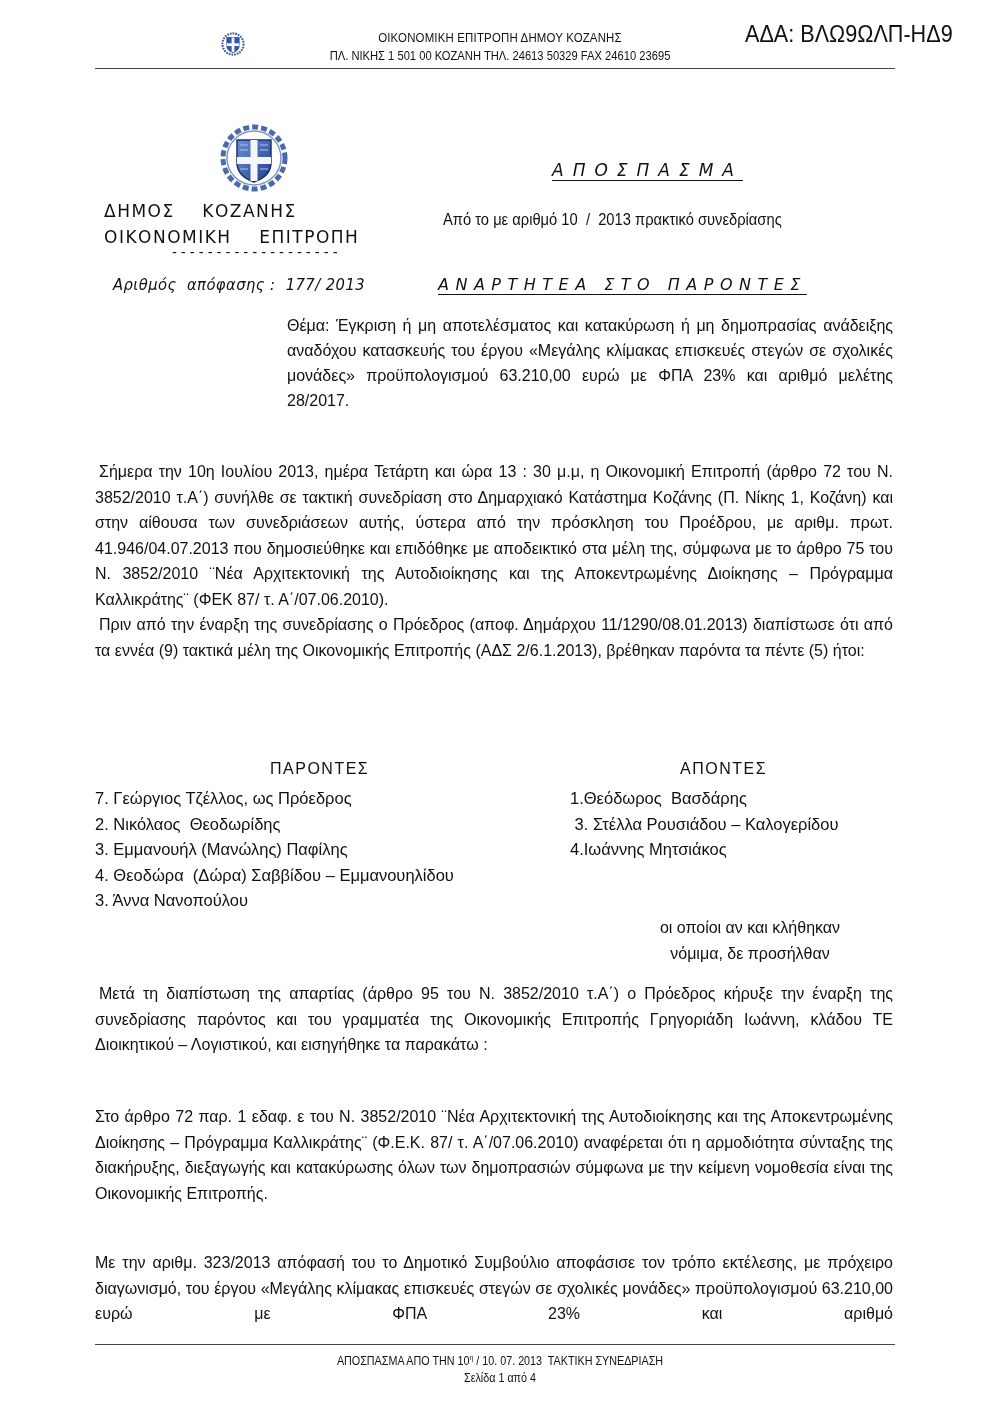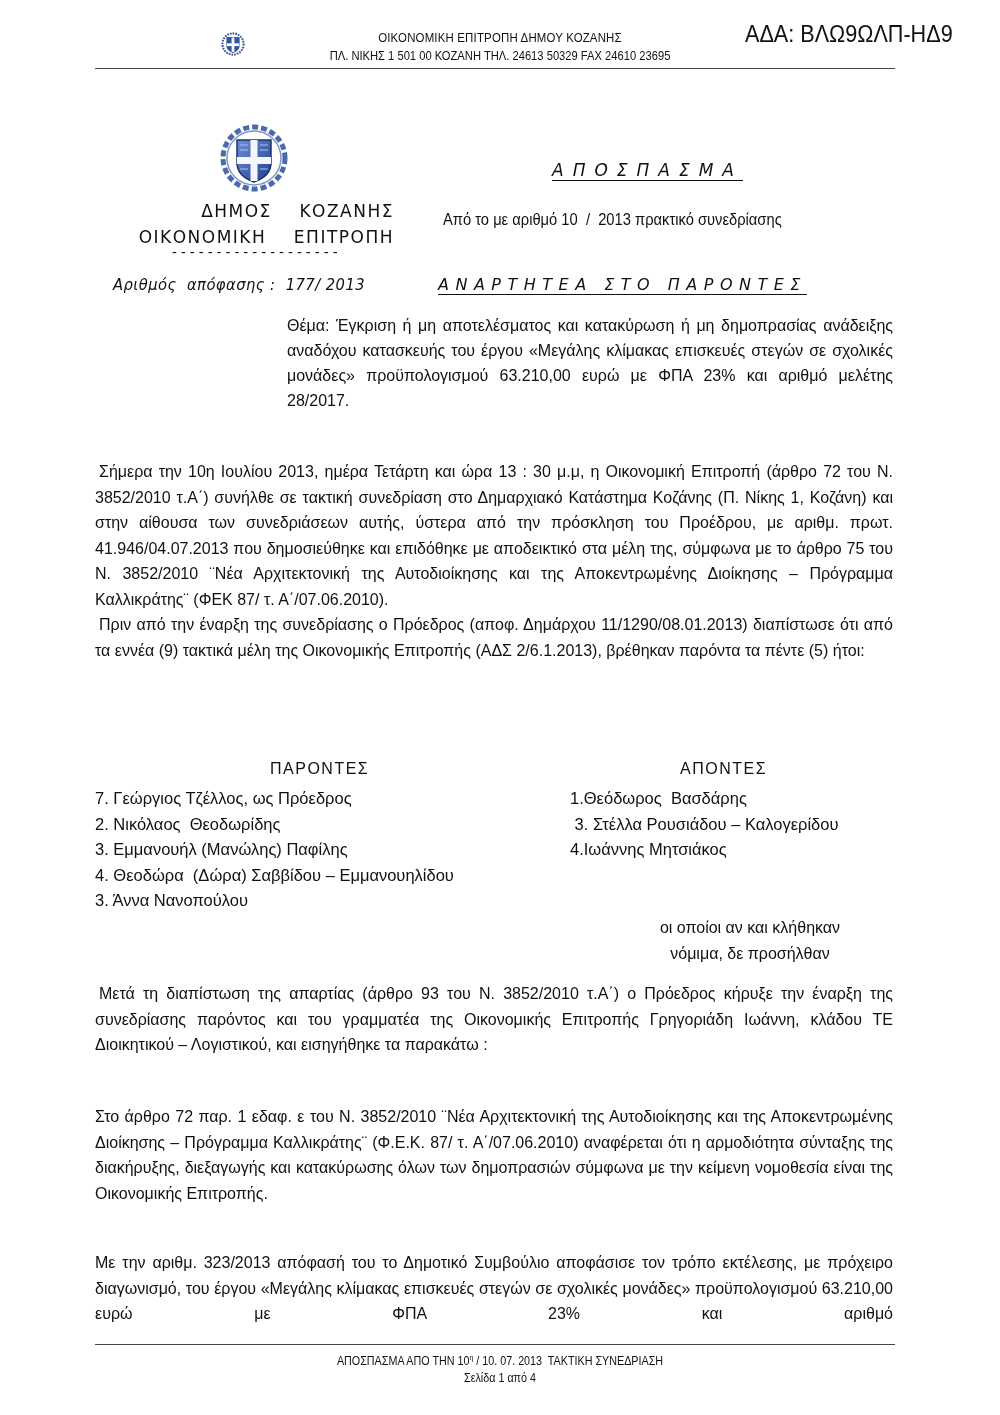--- a/index.html
+++ b/index.html
@@ -7,21 +7,21 @@
     width: 1000px; height: 1415px; position: relative; overflow: hidden;
     font-family: "DejaVu Sans", sans-serif; color: #111;
   }
   .abs { position: absolute; }
   .emblem-small { left: 221px; top: 32px; width: 24px; height: 24px; }
   .hdr-line1 { left: 290px; top: 30px; width: 420px; text-align: center; font-family: "Liberation Sans Narrow", "Liberation Sans", sans-serif; font-size: 13px; letter-spacing: 0.2px; transform: scaleX(0.88); transform-origin: center; }
   .hdr-line2 { left: 250px; top: 48px; width: 500px; text-align: center; font-family: "Liberation Sans", sans-serif; font-size: 13px; transform: scaleX(0.86); transform-origin: center; }
   .ada { left: 745px; top: 20px; font-family: "Liberation Sans", sans-serif; font-size: 24px; transform: scaleX(0.9); transform-origin: left; }
   .rule-top { left: 95px; top: 68px; width: 800px; height: 1px; background: #444; }
   .emblem-big { left: 219px; top: 123px; width: 70px; height: 70px; }
-  .dimos { left: 124px; top: 198px; width: 270px; text-align: right; font-size: 17px; letter-spacing: 1.5px; line-height: 26px; }
+  .dimos { left: 104px; top: 198px; width: 270px; text-align: left; font-size: 17px; letter-spacing: 1.5px; line-height: 26px; }
   .dashes { left: 130px; top: 244px; width: 250px; text-align: center; font-family: "DejaVu Sans Mono", monospace; font-size: 14px; letter-spacing: 0.5px; }
   .apospasma { left: 552px; top: 160px; font-size: 17px; font-style: italic; letter-spacing: 9px; text-decoration: underline; text-underline-offset: 4px; }
   .apo-praktiko { left: 443px; top: 211px; font-family: "Liberation Sans", sans-serif; font-size: 16px; transform: scaleX(0.92); transform-origin: left; }
   .arithmos { left: 113px; top: 275px; font-size: 16px; font-style: italic; letter-spacing: 0.5px; transform: scaleX(0.92); transform-origin: left; }
   .anartitea { left: 438px; top: 275px; font-size: 16px; font-style: italic; letter-spacing: 6.5px; text-decoration: underline; text-underline-offset: 4px; }
   .thema { left: 287px; top: 313px; width: 606px; font-size: 16px; line-height: 25px; text-align: justify; font-family: "Liberation Sans", sans-serif; }
   .para { left: 95px; width: 798px; font-size: 16px; line-height: 25.5px; text-align: justify; font-family: "Liberation Sans", sans-serif; }
   .p1 { top: 459px; }
   .p2 { top: 981px; }
   .p3 { top: 1104px; }
@@ -109,21 +109,21 @@
   <div style="white-space:pre">1.Θεόδωρος  Βασδάρης</div>
   <div style="white-space:pre"> 3. Στέλλα Ρουσιάδου – Καλογερίδου</div>
   <div>4.Ιωάννης Μητσιάκος</div>
 </div>
 
 <div class="abs note">
   <div>οι οποίοι αν και κλήθηκαν</div>
   <div>νόμιμα, δε προσήλθαν</div>
 </div>
 
-<p class="abs para p2" style="text-indent:4px">Μετά τη διαπίστωση της απαρτίας (άρθρο 93 του Ν. 3852/2010 τ.Α΄) ο Πρόεδρος κήρυξε την έναρξη της συνεδρίασης παρόντος και του γραμματέα της Οικονομικής Επιτροπής Γρηγοριάδη Ιωάννη, κλάδου ΤΕ Διοικητικού – Λογιστικού, και εισηγήθηκε τα παρακάτω :</p>
+<p class="abs para p2" style="text-indent:4px">Μετά τη διαπίστωση της απαρτίας (άρθρο 95 του Ν. 3852/2010 τ.Α΄) ο Πρόεδρος κήρυξε την έναρξη της συνεδρίασης παρόντος και του γραμματέα της Οικονομικής Επιτροπής Γρηγοριάδη Ιωάννη, κλάδου ΤΕ Διοικητικού – Λογιστικού, και εισηγήθηκε τα παρακάτω :</p>
 <p class="abs para p3">Στο άρθρο 72 παρ. 1 εδαφ. ε του Ν. 3852/2010 ¨Νέα Αρχιτεκτονική της Αυτοδιοίκησης και της Αποκεντρωμένης Διοίκησης – Πρόγραμμα Καλλικράτης¨ (Φ.Ε.Κ. 87/ τ. Α΄/07.06.2010) αναφέρεται ότι η αρμοδιότητα σύνταξης της διακήρυξης, διεξαγωγής και κατακύρωσης όλων των δημοπρασιών σύμφωνα με την κείμενη νομοθεσία είναι της Οικονομικής Επιτροπής.</p>
 <p class="abs para p4" style="text-align-last: justify;">Με την αριθμ. 323/2013 απόφασή του το Δημοτικό Συμβούλιο αποφάσισε τον τρόπο εκτέλεσης, με πρόχειρο διαγωνισμό, του έργου «Μεγάλης κλίμακας επισκευές στεγών σε σχολικές μονάδες» προϋπολογισμού 63.210,00 ευρώ με ΦΠΑ 23% και αριθμό</p>
 
 <div class="abs rule-bottom"></div>
 <div class="abs footer">
   <div style="white-space:pre"><span>ΑΠΟΣΠΑΣΜΑ ΑΠΟ ΤΗΝ 10</span><sup>η</sup><span> / 10. 07. 2013  ΤΑΚΤΙΚΗ ΣΥΝΕΔΡΙΑΣΗ</span></div>
   <div>Σελίδα 1 από 4</div>
 </div>
 
 </body></html>

